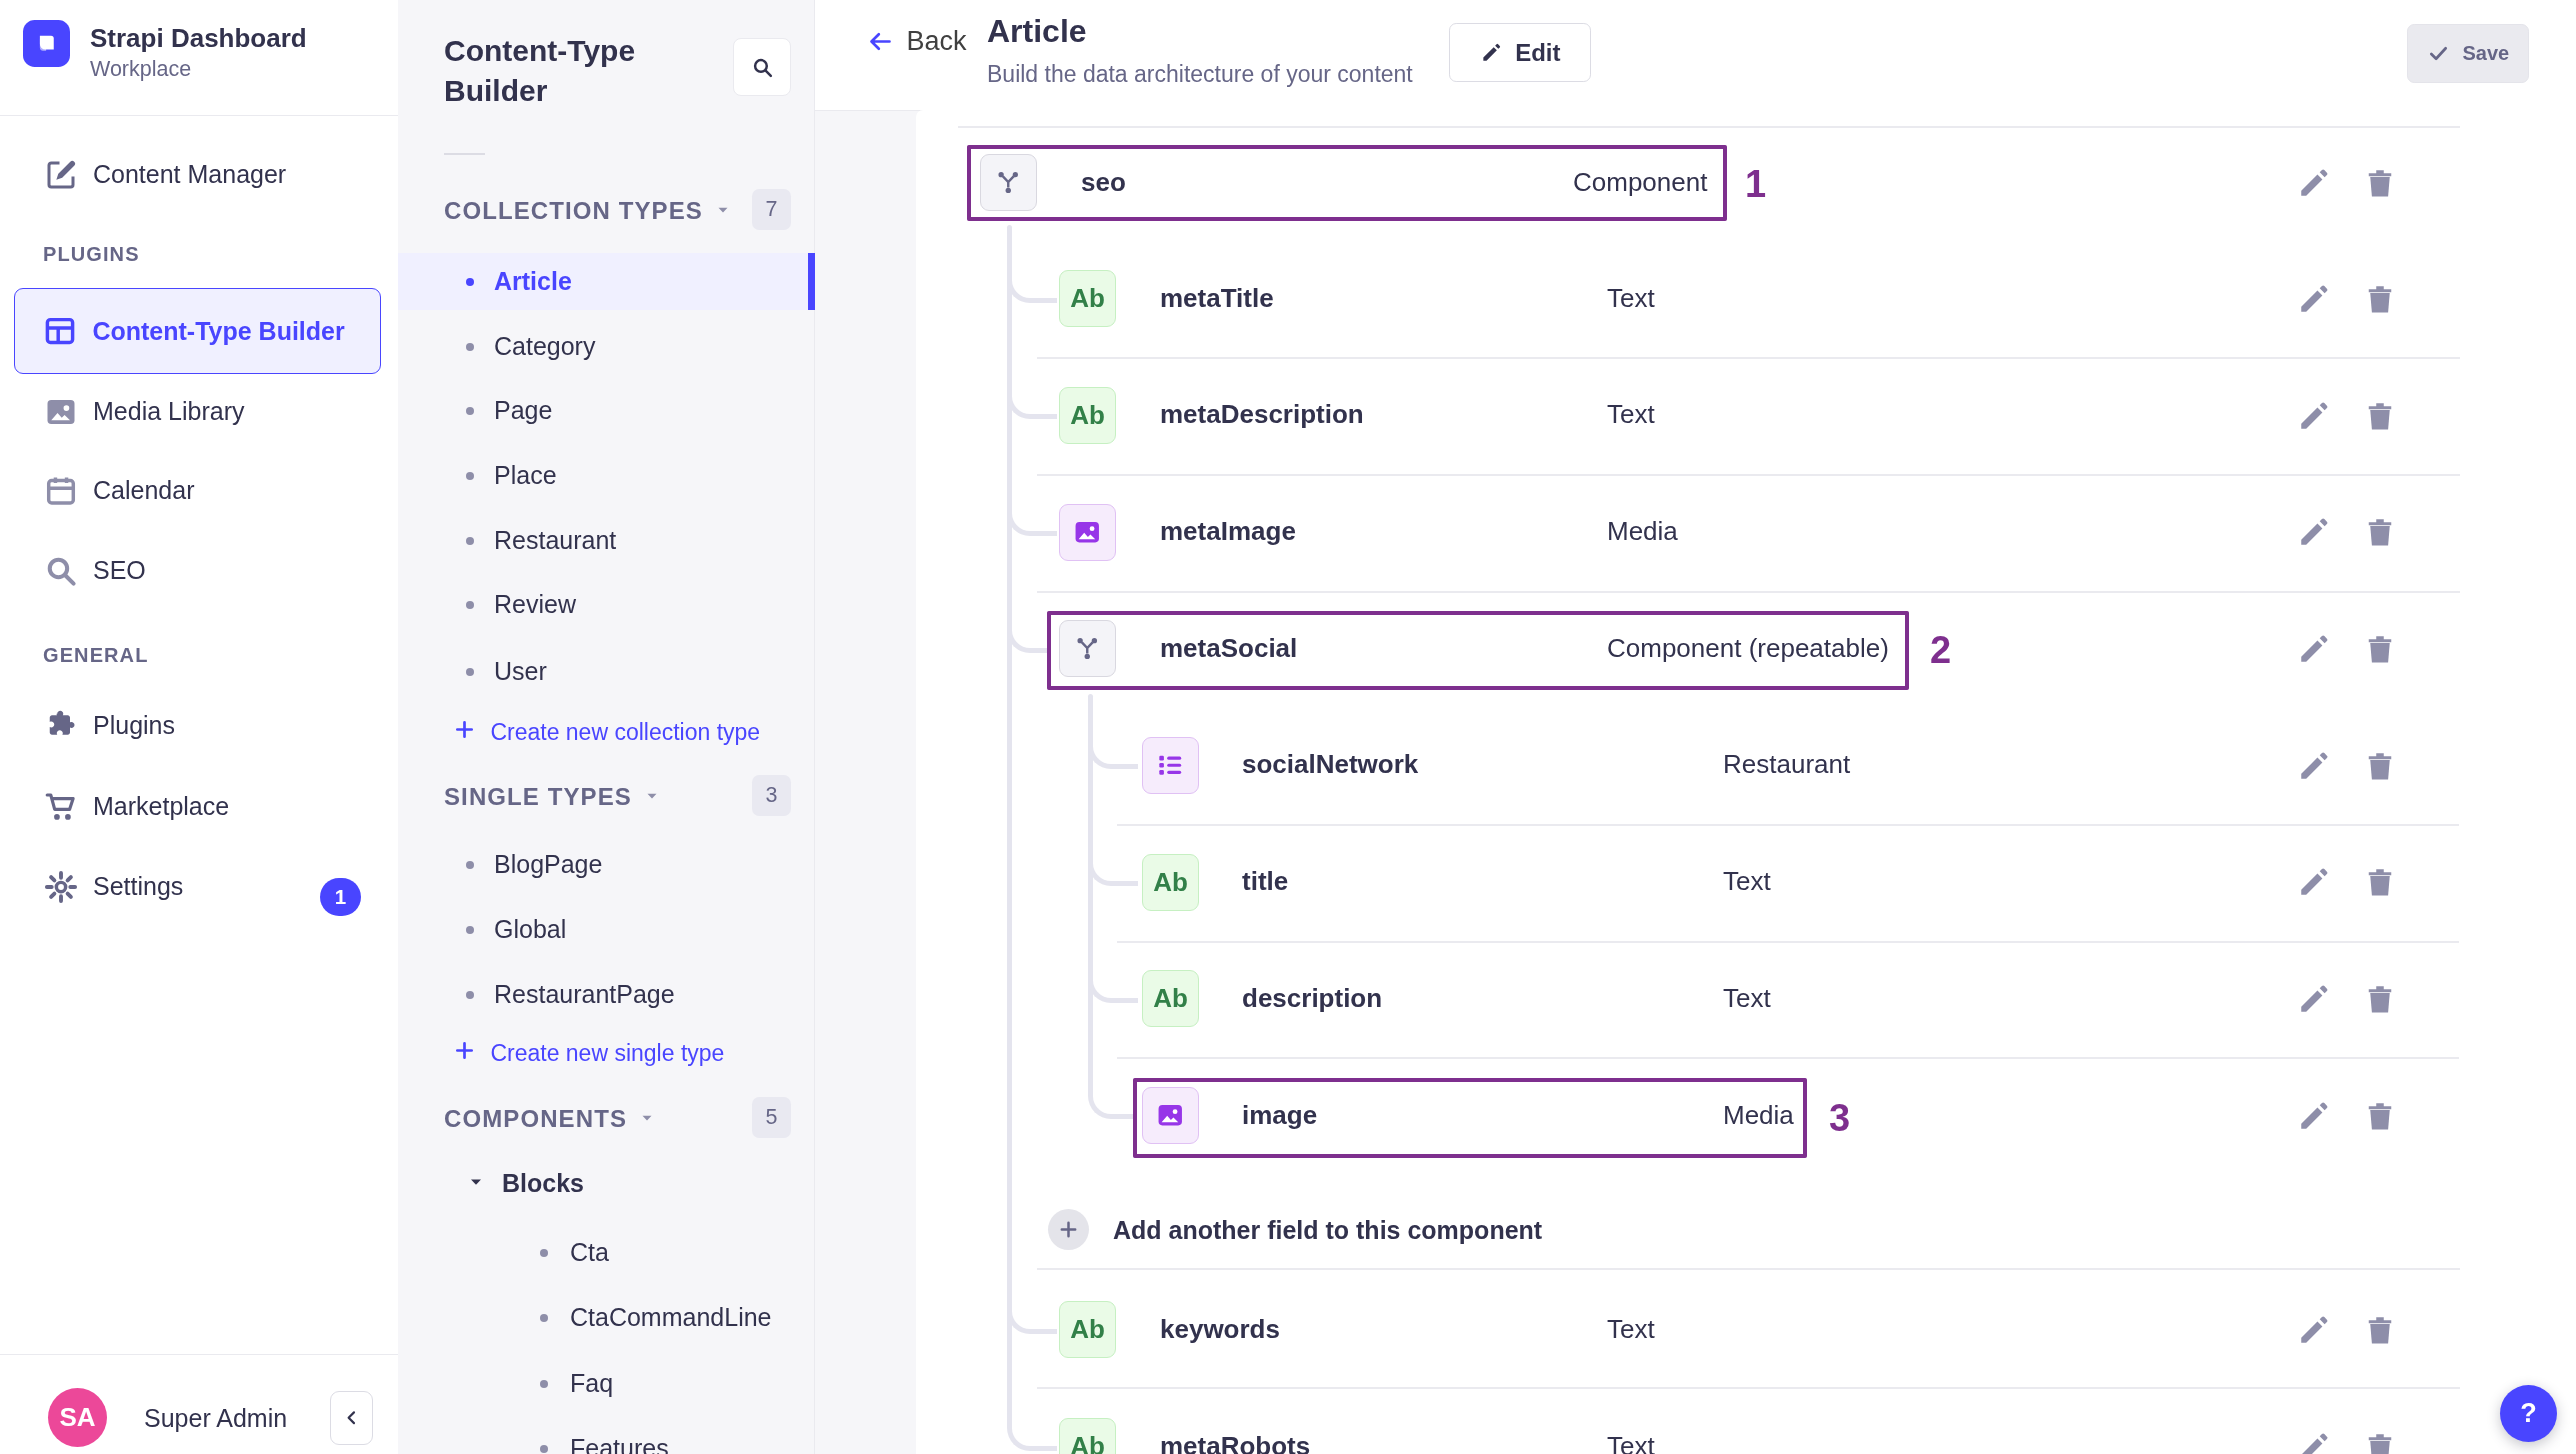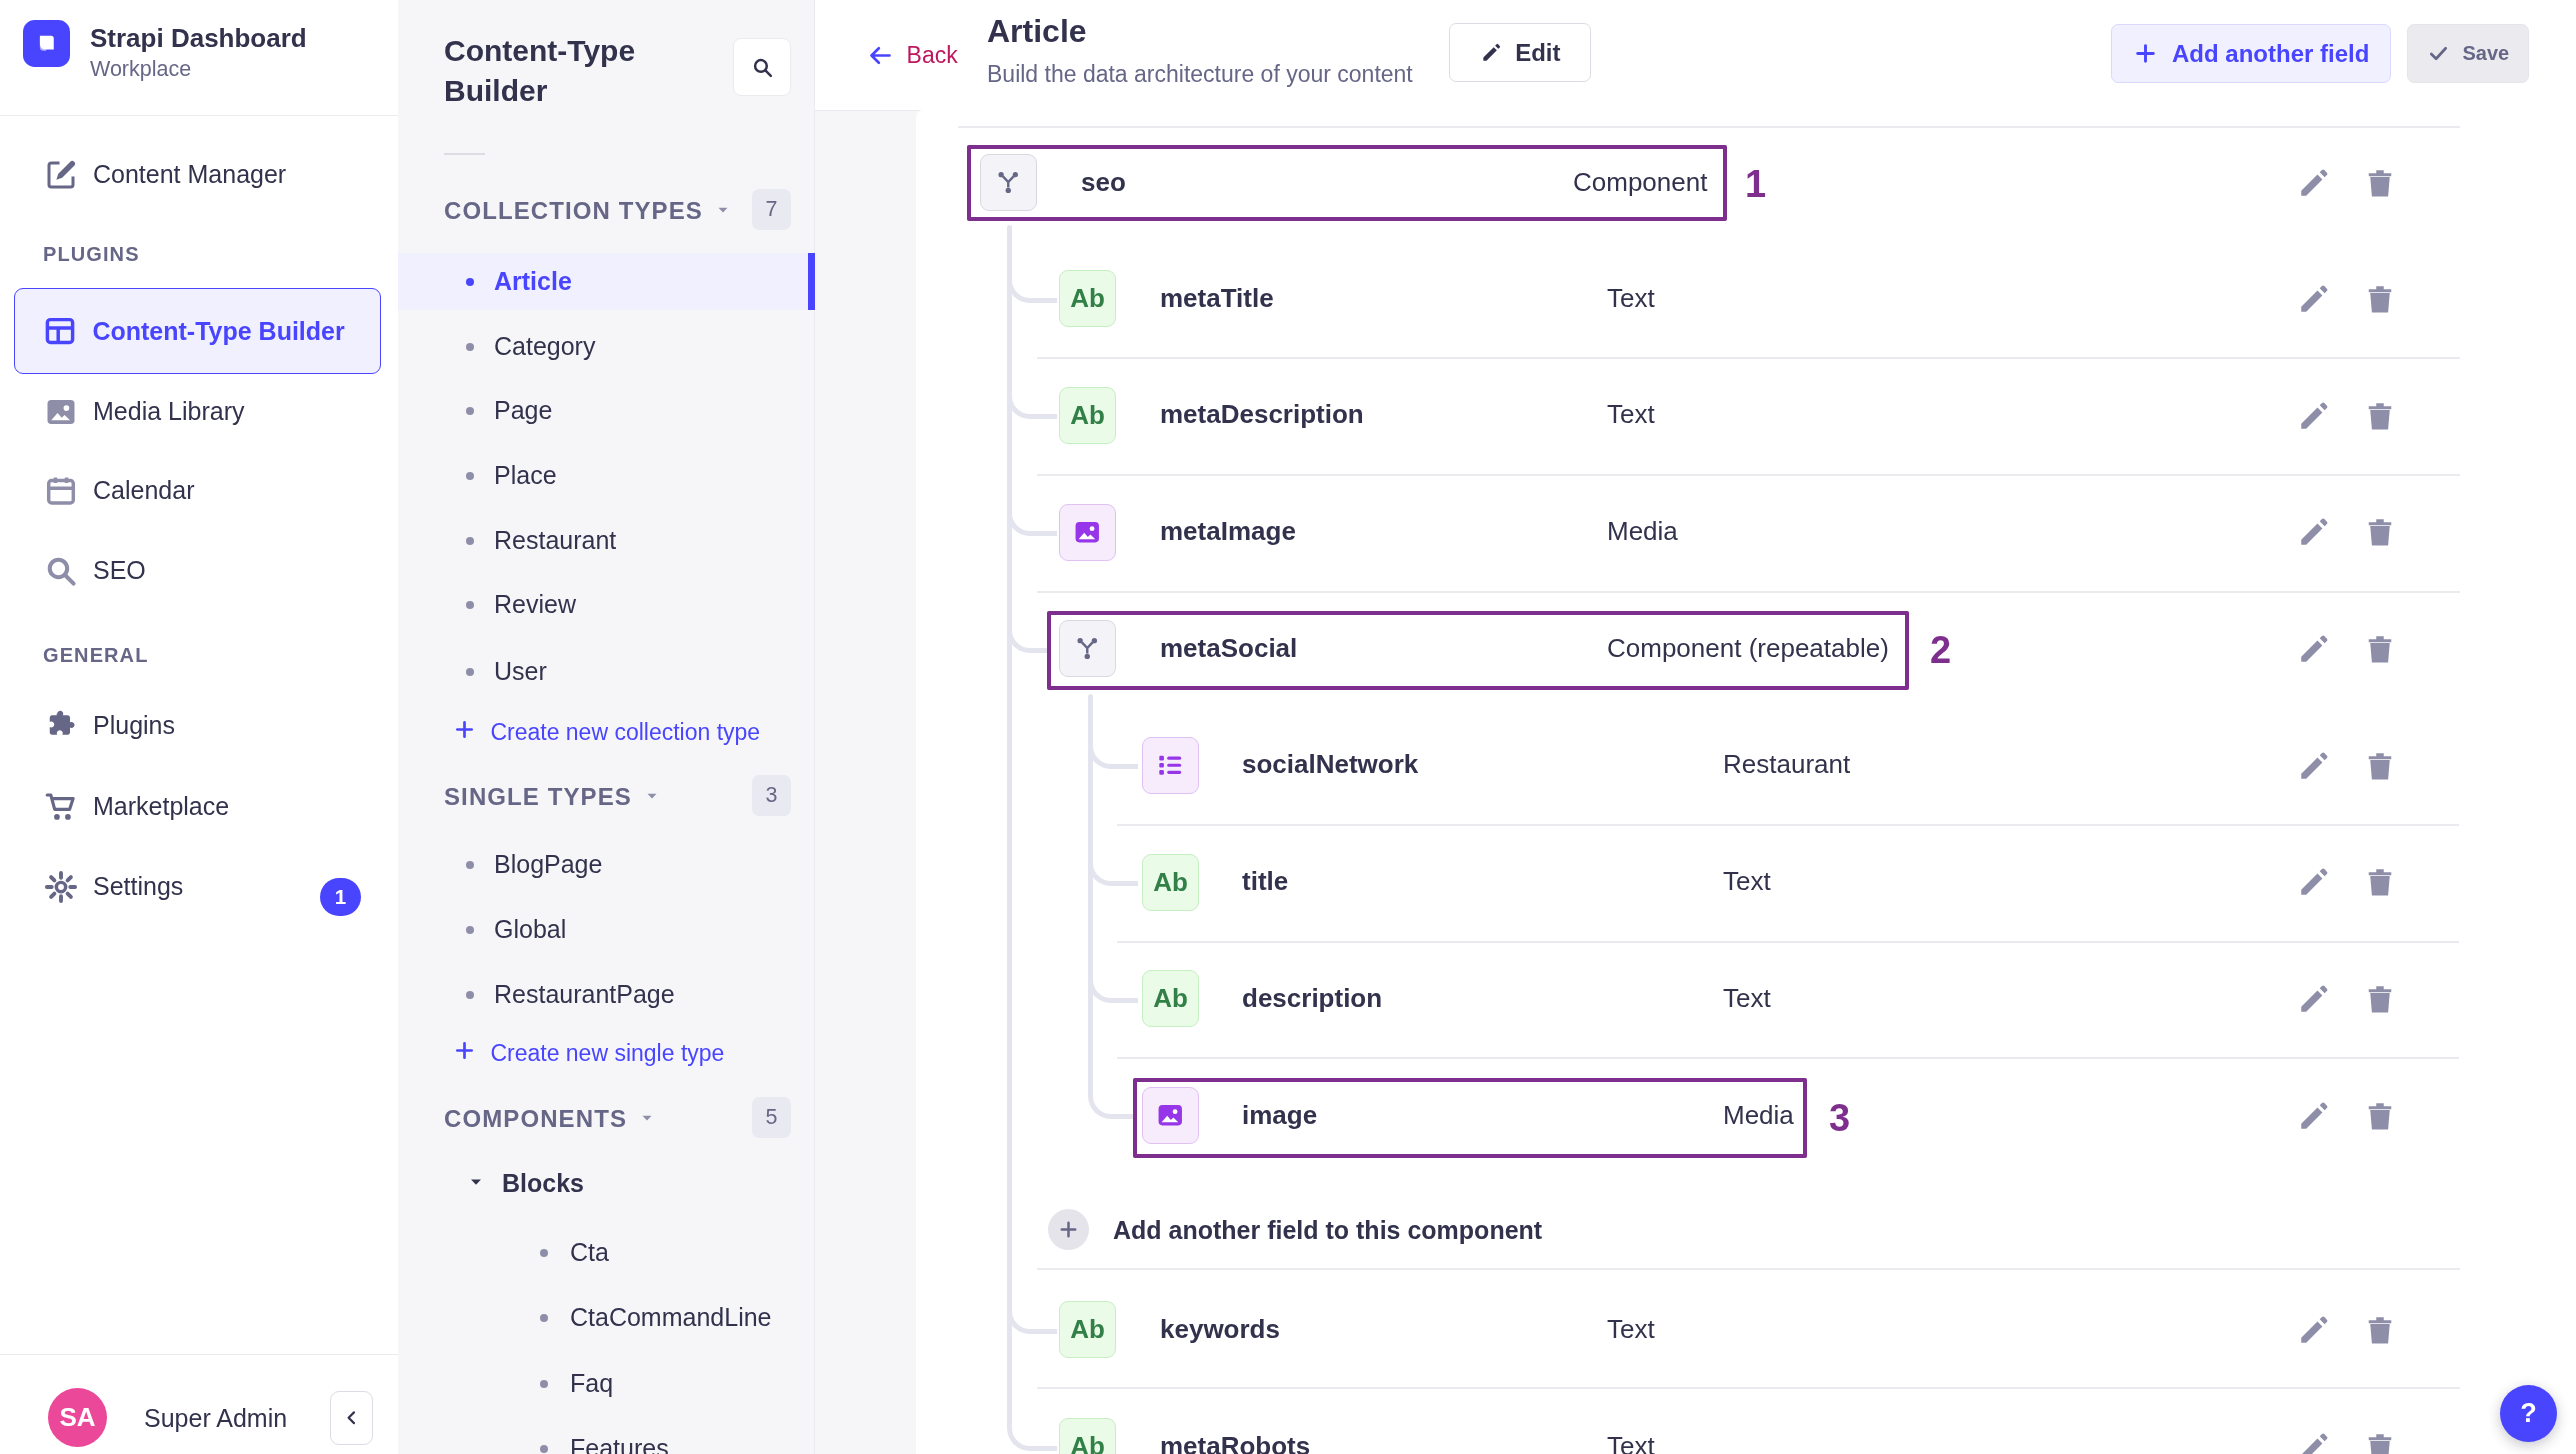--- a/index.html
+++ b/index.html
@@ -42,21 +42,21 @@
   .ctb-item.active{background:#f0f0ff;}
   .ctb-item.active .dot{background:#4945ff;}
   .ctb-item.active .lbl{color:#4945ff;font-weight:600;}
   .ctb-item.active .bar{position:absolute;right:0;top:0;width:7.2px;height:100%;background:#4945ff;}
   .ctb-item.sub .dot{left:142px;}
   .ctb-item.sub .lbl{left:172px;}
   .ctb-action{position:absolute;left:55px;display:flex;align-items:center;gap:14.4px;color:#4945ff;font-size:23px;font-weight:500;cursor:pointer;text-align:right;}
   .ctb-group{position:absolute;left:68px;display:flex;align-items:center;gap:16px;color:#32324d;font-size:25px;font-weight:600;cursor:pointer;}
   
   #main-header{position:absolute;left:815px;top:0;width:1761px;height:110px;background:#fff;border-bottom:0.9px solid #eaeaef;}
-  #back-link{position:absolute;left:867px;top:42px;display:flex;align-items:center;gap:12.6px;color:#be185d;font-size:23px;cursor:pointer;}
+  #back-link{position:absolute;left:867px;top:26px;display:flex;align-items:center;gap:12.6px;color:#404040;font-size:27px;cursor:pointer;}
   #page-title{position:absolute;left:987px;top:12.6px;font-size:32px;font-weight:bold;color:#32324d;}
   #page-subtitle{position:absolute;left:987px;top:61px;font-size:23px;color:#666687;}
   #edit-btn{position:absolute;left:1449px;top:23px;width:142px;height:59px;background:#fff;border:0.9px solid #dcdce4;border-radius:7.2px;
             display:flex;align-items:center;justify-content:center;gap:12.6px;font-size:24px;font-weight:600;color:#32324d;box-sizing:border-box;cursor:pointer;}
   #add-field-btn{position:absolute;left:2111px;top:24px;width:280px;height:59px;background:#f0f0ff;border:0.9px solid #d9d8ff;border-radius:7.2px;
             display:flex;align-items:center;justify-content:center;gap:14.4px;font-size:24px;font-weight:600;color:#4945ff;box-sizing:border-box;cursor:pointer;}
   #save-btn{position:absolute;left:2407px;top:24px;width:122px;height:59px;background:#eaeaef;border:0.9px solid #e4e4ea;border-radius:7.2px;
             display:flex;align-items:center;justify-content:center;gap:12.6px;font-size:20px;font-weight:600;color:#666687;box-sizing:border-box;cursor:pointer;}
   #card{position:absolute;left:916px;top:110px;width:1660px;height:1344px;background:#fff;border-radius:7.2px 0 0 0;}
   .sep{position:absolute;height:1.8px;background:#eaeaef;}
@@ -289,26 +289,20 @@
     <span>Back</span>
   </div>
   <div id="page-title">Article</div>
   <div id="page-subtitle">Build the data architecture of your content</div>
   <button id="edit-btn">
     <svg width="23" height="23" viewBox="0 0 24 24">
       <path fill="#32324d" d="M3.5 17.2 V20.5 h3.3 L17.6 9.7 l-3.3-3.3 z M20.6 6.7 a1.1 1.1 0 0 0 0-1.6 L18.9 3.4 a1.1 1.1 0 0 0-1.6 0 l-1.5 1.5 3.3 3.3 z"></path>
     </svg>
     <span>Edit</span>
   </button>
-  <button id="add-field-btn">
-    <svg width="25" height="25" viewBox="0 0 24 24">
-      <path d="M12 4.5 v15 M4.5 12 h15" stroke="#4945ff" stroke-width="2.8" stroke-linecap="round"></path>
-    </svg>
-    <span>Add another field</span>
-  </button>
   <button id="save-btn">
     <svg width="23" height="23" viewBox="0 0 24 24">
       <path d="M4.5 12.5 l5 5 L19.5 6.5" fill="none" stroke="#666687" stroke-width="2.8" stroke-linecap="round" stroke-linejoin="round"></path>
     </svg>
     <span>Save</span>
   </button>
 
   <section id="card"></section>
   <div id="field-layer" class="abs" style="left:0;top:0;width:2576px;height:1454px;pointer-events:none;">
       <div class="tree-line" style="left: 1007px; top: 225px; height: 1185px;"></div>

